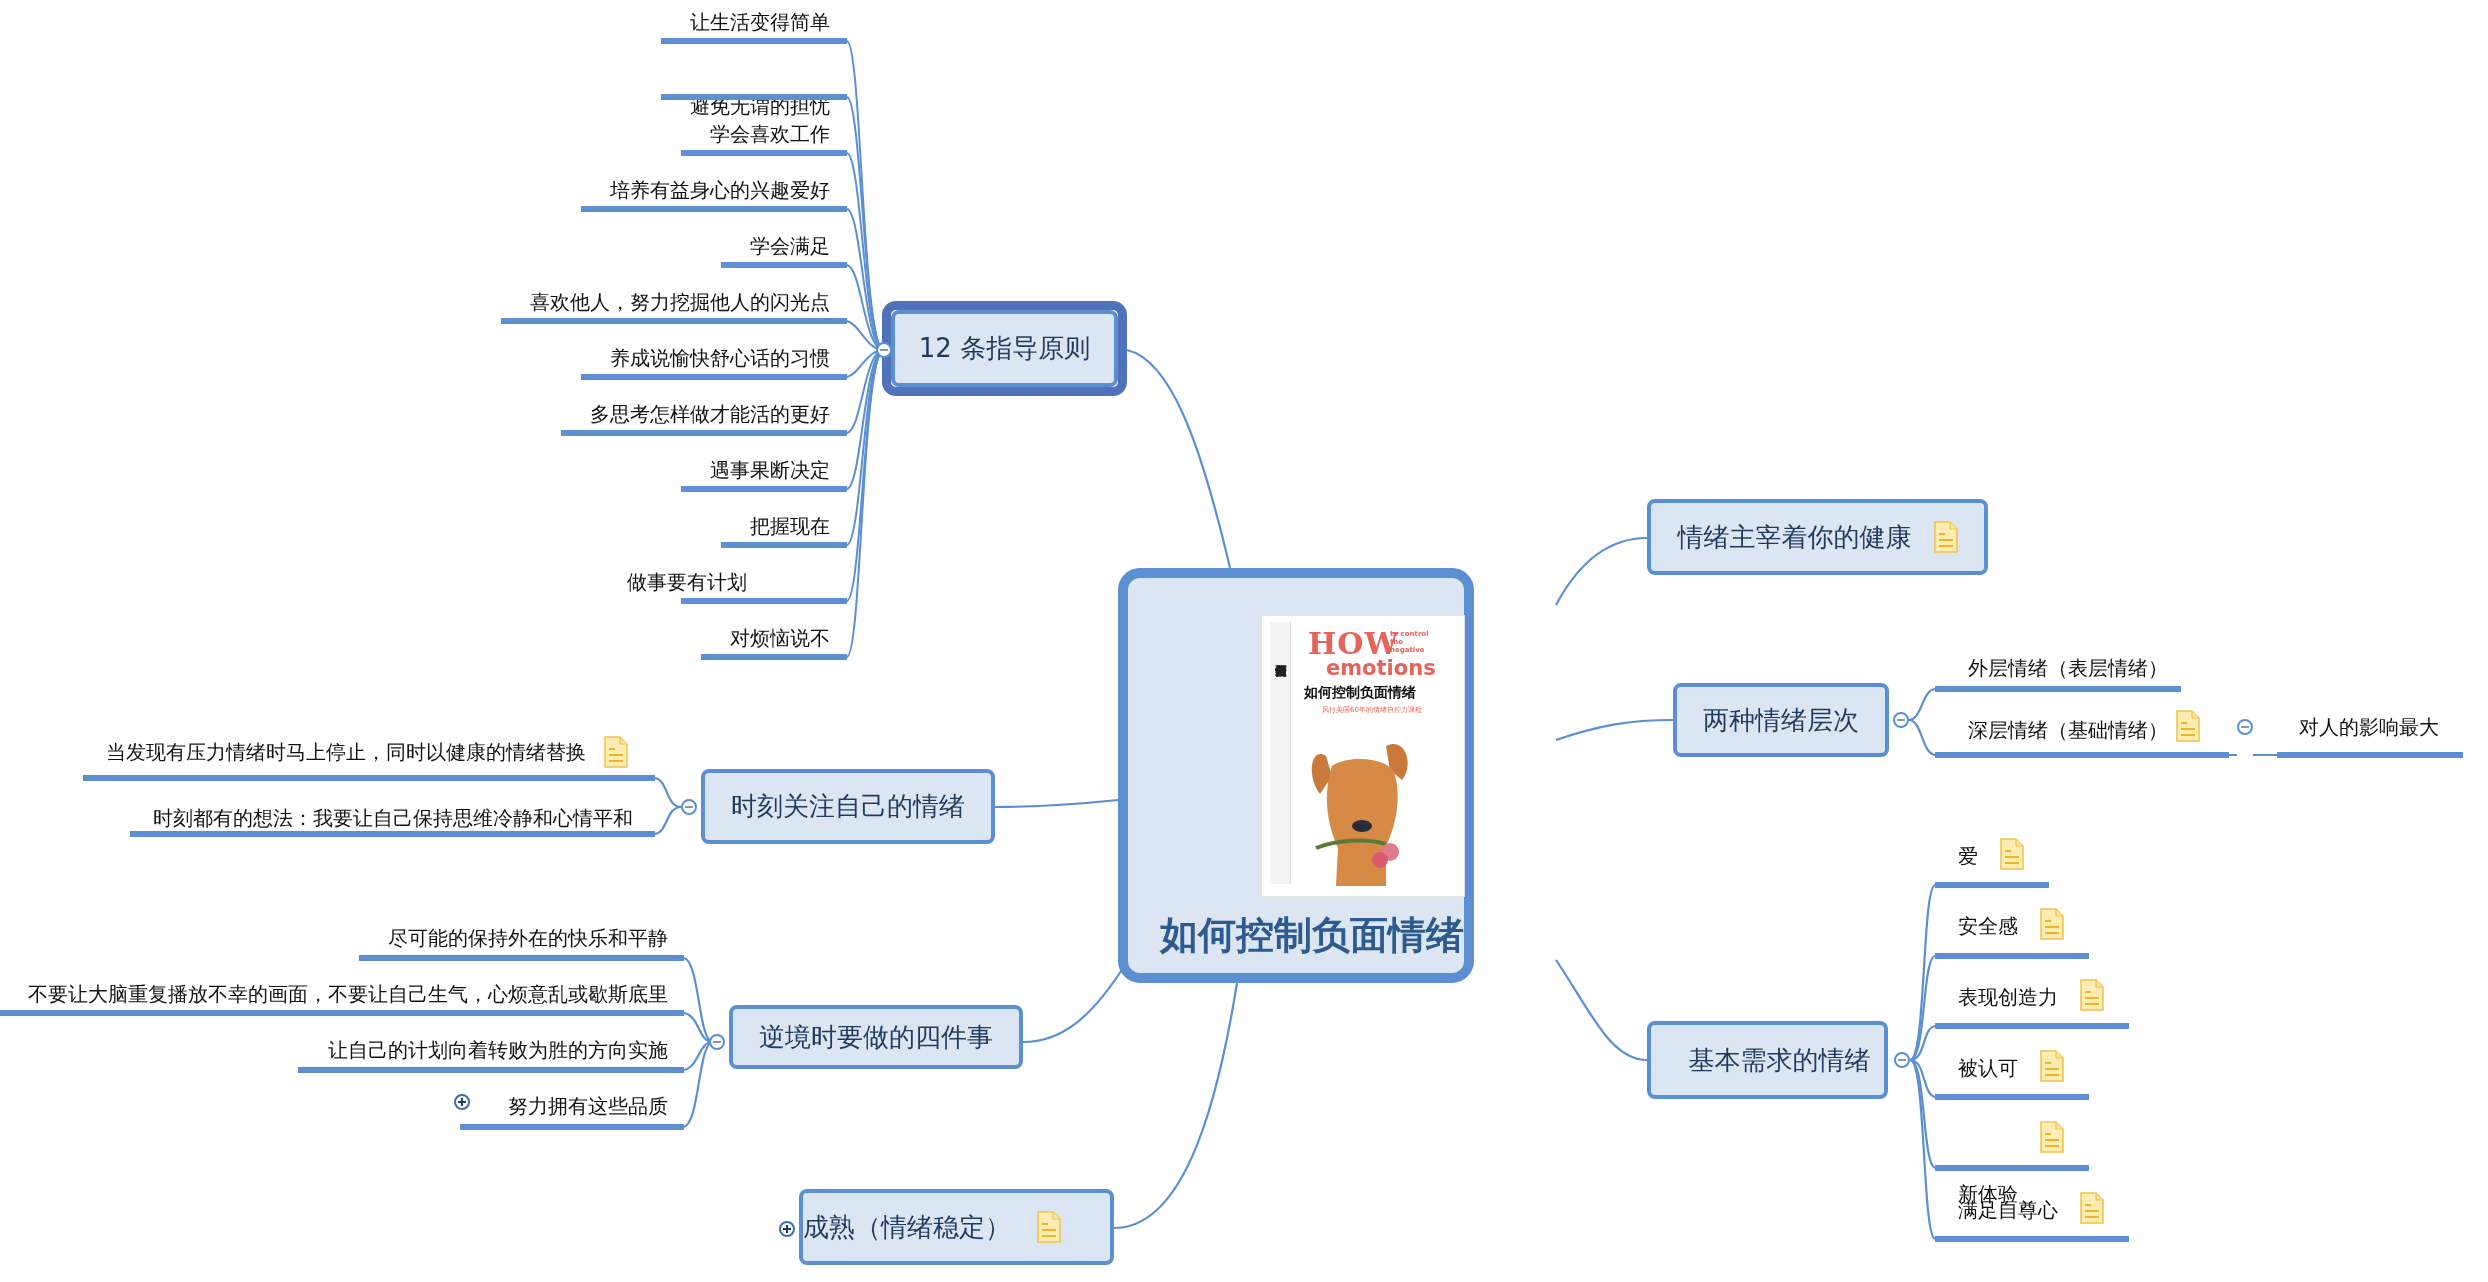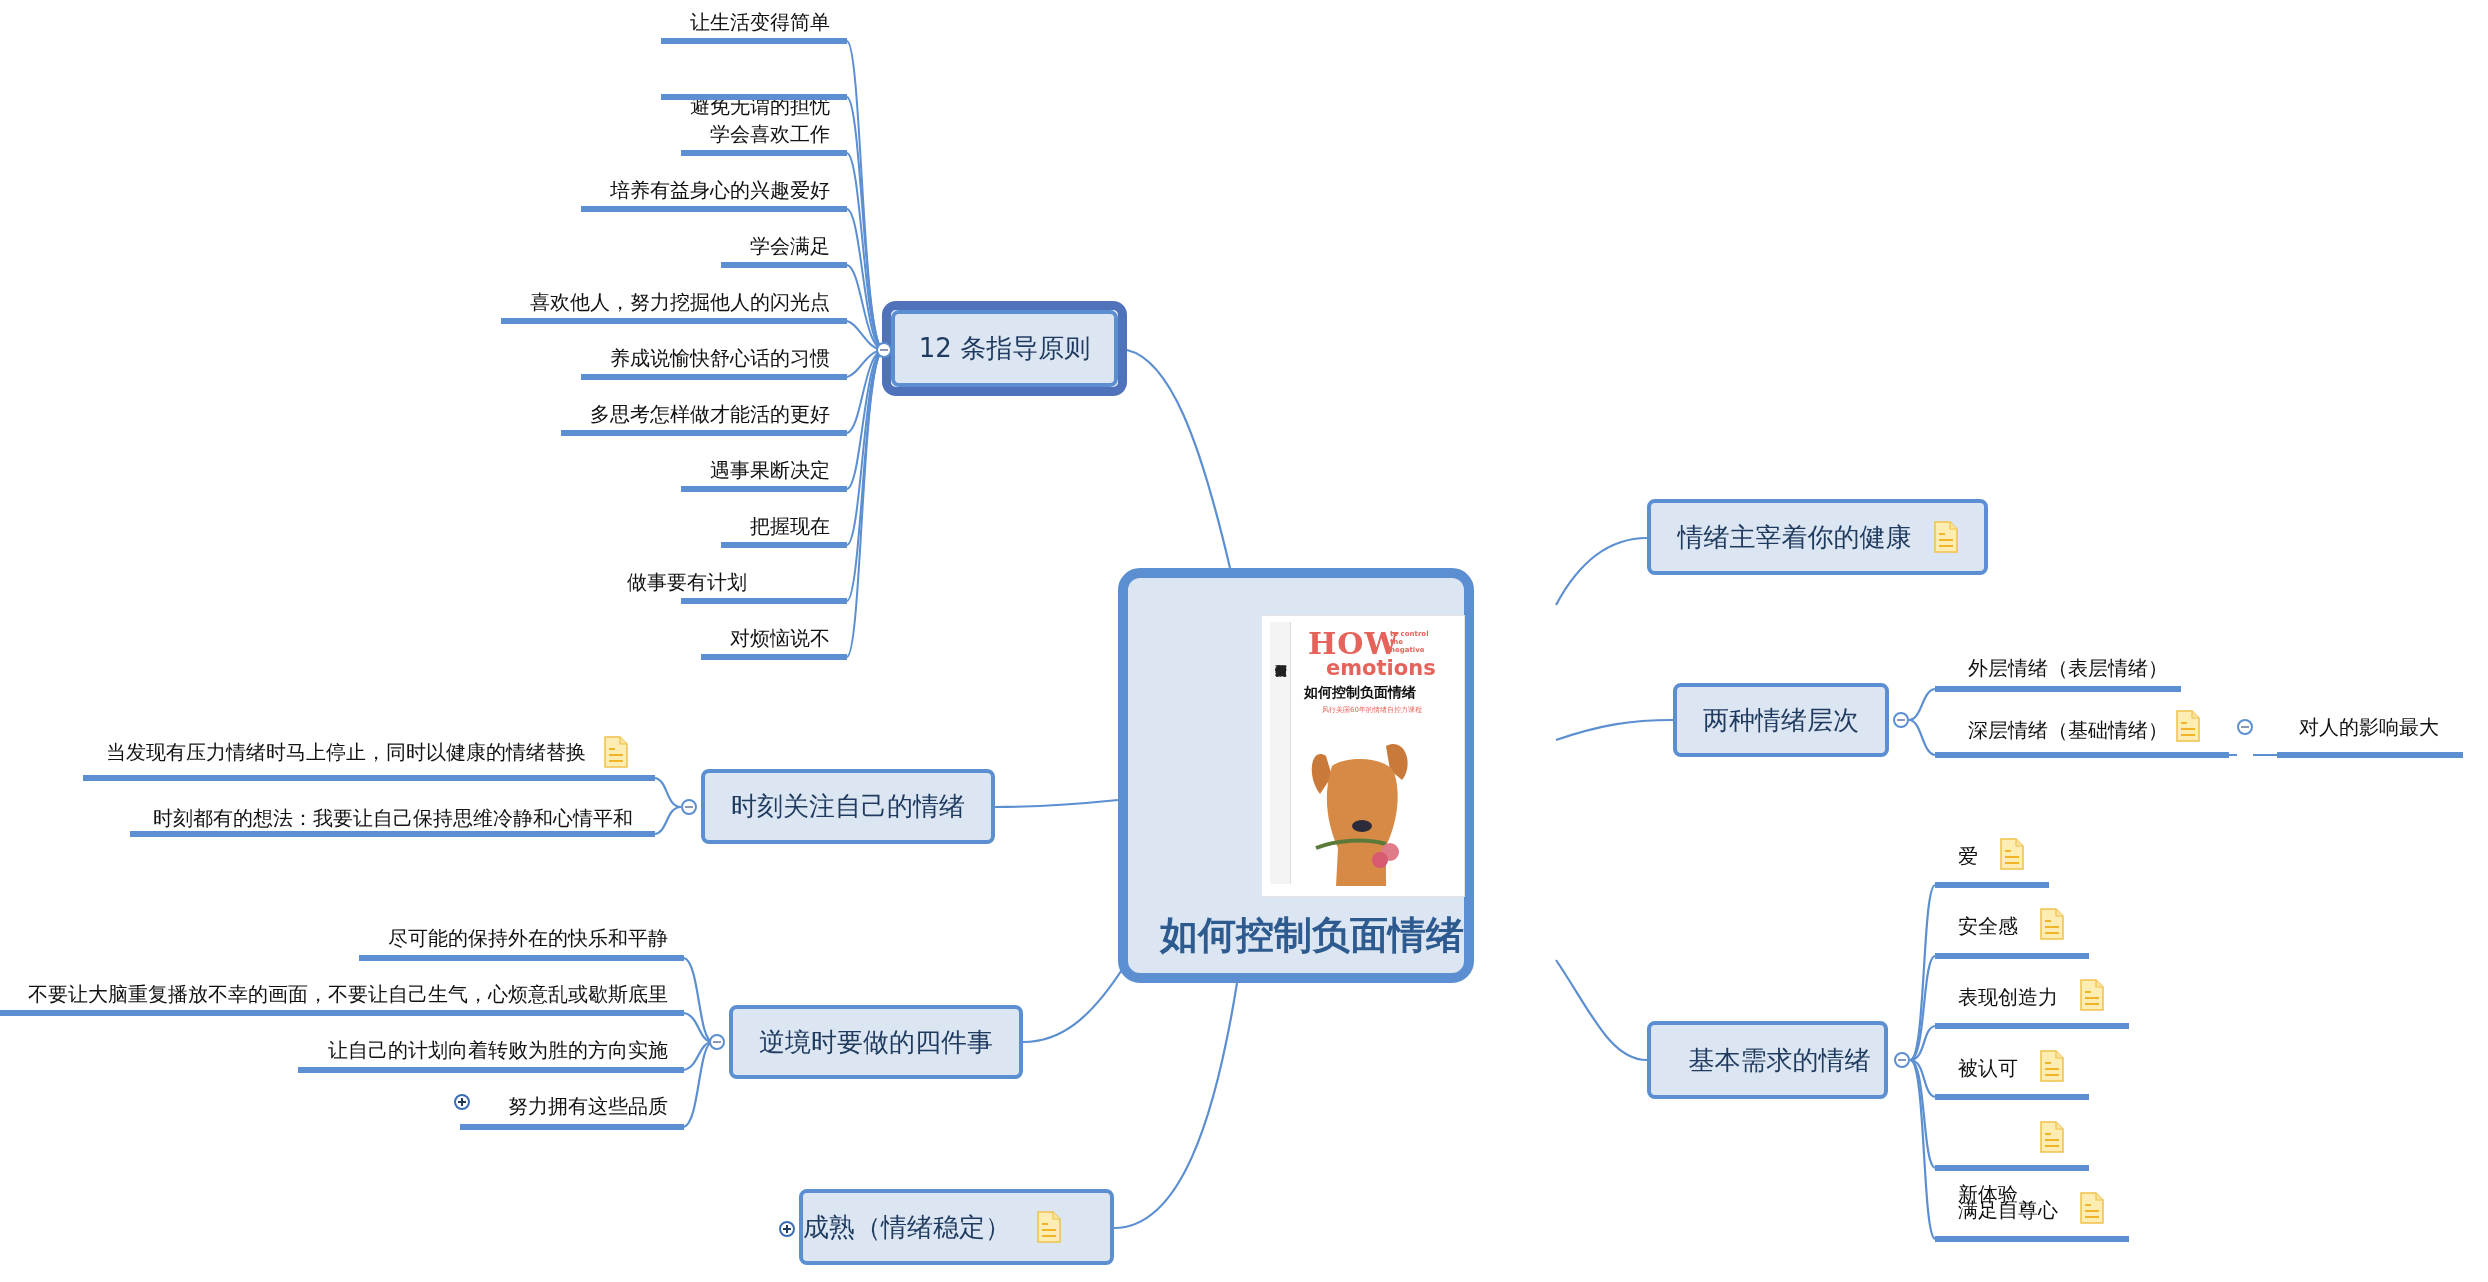--- a/index.html
+++ b/index.html
@@ -186,21 +186,21 @@
     <rect x="5" y="18" width="14" height="2" fill="#f0b429"></rect>
     <rect x="5" y="24" width="14" height="2" fill="#f0b429"></rect>
   </svg>
 <div class="uline" style="left:83px;top:775px;width:572px;"></div>
 
 <div class="leaf" style="left:153px;top:804px;">
     <span>时刻都有的想法：我要让自己保持思维冷静和心情平和</span>
   </div>
 <div class="uline" style="left:130px;top:831px;width:525px;"></div>
 
-<div class="node" style="left:729px;top:1005px;width:294px;height:74px;">
+<div class="node" style="left:729px;top:1005px;width:294px;height:64px;">
   <span class="txt">逆境时要做的四件事</span>
 </div>
 <div class="toggle" style="left:709px;top:1034px;">
     <span class="bar"></span>
   </div>
 
 <div class="leaf" style="right:1820px;top:924px;">
     <span>尽可能的保持外在的快乐和平静</span>
   </div>
 <div class="uline" style="left:359px;top:955px;width:325px;"></div>

